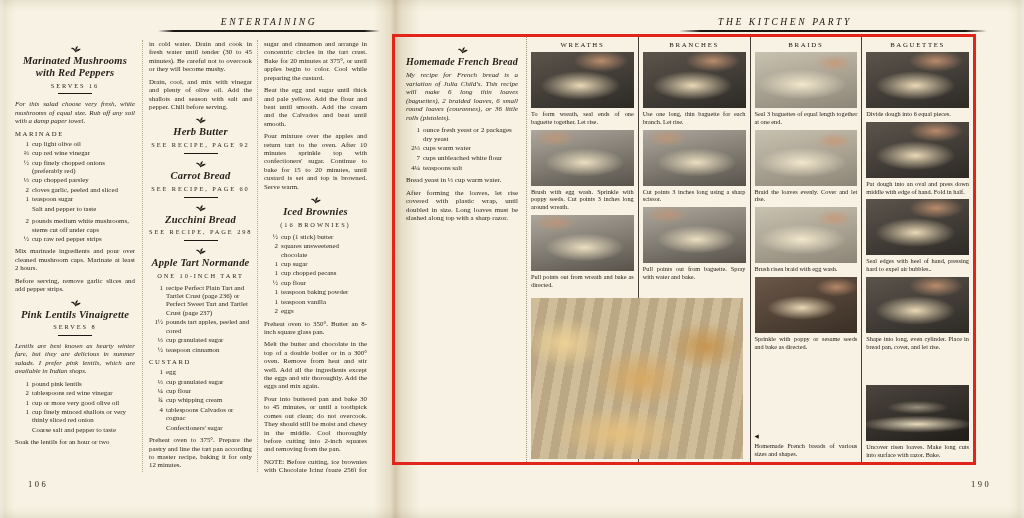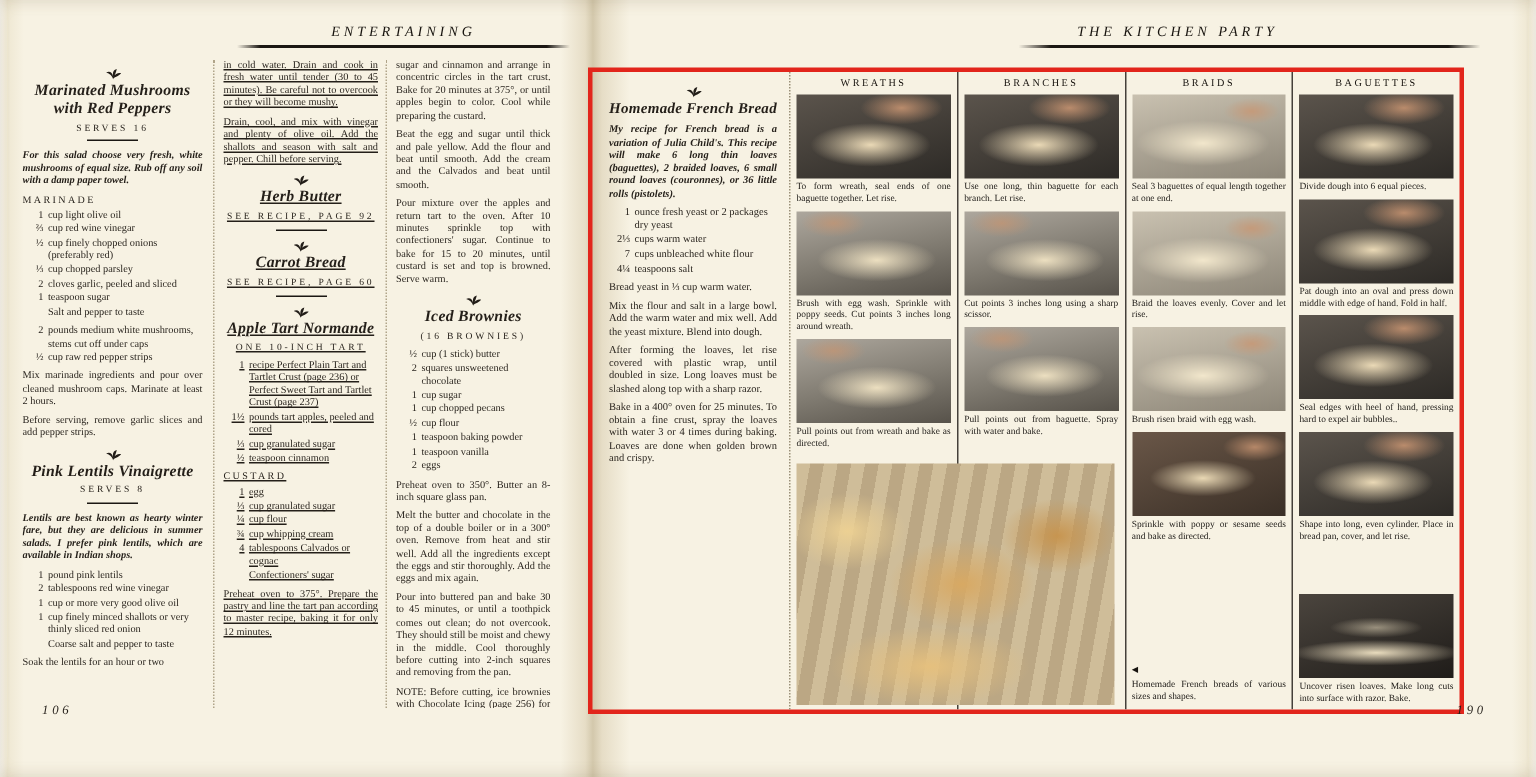--- a/index.html
+++ b/index.html
@@ -16,43 +16,43 @@
   }
   
   .head{position:absolute; top:17px;}
   .head .ht{font-style:italic; font-size:9.5px; letter-spacing:2.6px; white-space:nowrap; text-align:center; color:#17130e;}
   .head-rule{margin-top:3px; height:2px;
     background:linear-gradient(90deg, rgba(27,23,19,0) 0%, #1b1713 7%, #1b1713 93%, rgba(27,23,19,0) 100%);}
   .lp-head{left:158px; width:222px;}
   .rp-head{left:679px; width:308px;}
   .rp-head .ht{width:212px;}
   
-  .folio{position:absolute; bottom:40px; font-style:italic; font-size:8.5px; letter-spacing:2.5px; color:#241f19;}
+  .folio{position:absolute; bottom:29px; font-size:8.5px; letter-spacing:2.5px; color:#241f19;}
   .folio-left{left:28px;}
   .folio-right{left:971px;}
   
   .lp-cols{position:absolute; left:15px; top:40px; width:352px; height:432px; display:flex; overflow:hidden;}
   .col{font-size:6.9px; line-height:1.22; text-align:justify; overflow:hidden; box-sizing:border-box;}
   .c1{width:127px; padding-right:7px;}
-  .c2{width:115px; border-left:1px dotted #b0a489; padding:0 5px 0 6px;text-decoration:underline;}
+  .c2{width:115px; border-left:1px dotted #b0a489; padding:0 5px 0 6px;}
   .c3{flex:1; border-left:1px dotted #b0a489; padding-left:6px;}
   .col p{margin:0 0 4px;}
   .r-title{font-style:italic; font-size:10.5px; line-height:1.12; text-align:center; margin:1px 0 3px; letter-spacing:.2px;}
   .caps{font-size:6.4px; letter-spacing:1.9px; text-align:center; white-space:nowrap;}
   .mini-rule{width:34px; height:1px; background:#1b1713; margin:4px auto 6px;}
-  .intro p{font-style:italic;font-weight:bold;}
+  .intro p{font-style:italic;}
   .label{font-size:6.7px; letter-spacing:1.6px; text-align:left; margin:3px 0 2px;}
   .ings{margin:1px 0 4px; text-align:left;}
   .ing-row{display:flex; margin-bottom:1px;}
   .ing-row .q{flex:0 0 14px; text-align:right; padding-right:3px;}
   .ing-row .t{flex:1;}
   .orn{display:block; margin:5px auto 1px;}
   .xref{margin:2px 0 6px;}
   
-  .redbox{position:absolute; left:392px; top:45px; width:584px; height:431px; box-sizing:border-box;
+  .redbox{position:absolute; left:392px; top:34px; width:584px; height:431px; box-sizing:border-box;
     border:3.5px solid #e2251b; display:flex; background:transparent;}
   .fb-col{width:132px; box-sizing:border-box; padding:4px 8px 2px 11px; border-right:1px dotted #9a8f77;
     font-size:7px; line-height:1.22; text-align:justify; overflow:hidden;}
   .fb-col p{margin:0 0 4px;}
   .fb-col .r-title{font-size:10px; margin-bottom:4px;}
   .pgrid{flex:1; position:relative; display:flex; overflow:hidden;}
   .pcol{flex:1; box-sizing:border-box; padding:3px 4px 3px 4px; display:flex; flex-direction:column; overflow:hidden;}
   .pcol+.pcol{border-left:1px solid #45403a;}
   .pcol-head{font-size:6.8px; letter-spacing:1.7px; text-align:center; margin:1px 0 4px; color:#17130e;}
   .steps{display:contents;}
@@ -213,20 +213,28 @@
         <div class="mini-rule"></div>
       </div>
       <div class="xref">
         <svg class="orn" viewBox="0 0 22 14" width="13" height="9">
             <path fill="#221d18" d="M11 13C10 9 7 6 3 5c4-2 7 0 8 5C10 5 11 2 15 1c-1 4-2 7-4 9 3-4 6-5 9-4-3 3-6 4-8 5-1 .6-1 1-1 2z"></path>
           </svg>
         <h2 class="r-title">Carrot Bread</h2>
         <div class="caps">SEE RECIPE, PAGE 60</div>
         <div class="mini-rule"></div>
       </div>
+      <div class="xref">
+        <svg class="orn" viewBox="0 0 22 14" width="13" height="9">
+            <path fill="#221d18" d="M11 13C10 9 7 6 3 5c4-2 7 0 8 5C10 5 11 2 15 1c-1 4-2 7-4 9 3-4 6-5 9-4-3 3-6 4-8 5-1 .6-1 1-1 2z"></path>
+          </svg>
+        <h2 class="r-title">Zucchini Bread</h2>
+        <div class="caps">SEE RECIPE, PAGE 298</div>
+        <div class="mini-rule"></div>
+      </div>
 
       <section>
         <svg class="orn" viewBox="0 0 22 14" width="13" height="9">
             <path fill="#221d18" d="M11 13C10 9 7 6 3 5c4-2 7 0 8 5C10 5 11 2 15 1c-1 4-2 7-4 9 3-4 6-5 9-4-3 3-6 4-8 5-1 .6-1 1-1 2z"></path>
           </svg>
         <h2 class="r-title">Apple Tart Normande</h2>
         <div class="caps" style="margin-bottom:4px;">ONE 10-INCH TART</div>
         <div class="ings">
             <div class="ing-row">
               <span class="q">1</span>
@@ -364,23 +372,21 @@
             <span class="q">7</span>
             <span class="t">cups unbleached white flour</span>
           </div>
           <div class="ing-row">
             <span class="q">4¼</span>
             <span class="t">teaspoons salt</span>
           </div>
         </div>
       <div>
           <p>Bread yeast in ⅓ cup warm water.</p>
-          <p>Mix the flour and salt in a large bowl. Add the warm water and mix well. Add the yeast mixture. Blend into dough.</p>
           <p>After forming the loaves, let rise covered with plastic wrap, until doubled in size. Long loaves must be slashed along top with a sharp razor.</p>
-          <p>Bake in a 400° oven for 25 minutes. To obtain a fine crust, spray the loaves with water 3 or 4 times during baking. Loaves are done when golden brown and crispy.</p>
         </div>
     </div>
 
     <div class="pgrid">
       <div class="pcol">
         <div class="pcol-head">WREATHS</div>
         <div class="steps"><div class="step">
               <div class="ph ph-dark"></div>
               <div class="cap">To form wreath, seal ends of one baguette together. Let rise.</div>
             </div><div class="step">

